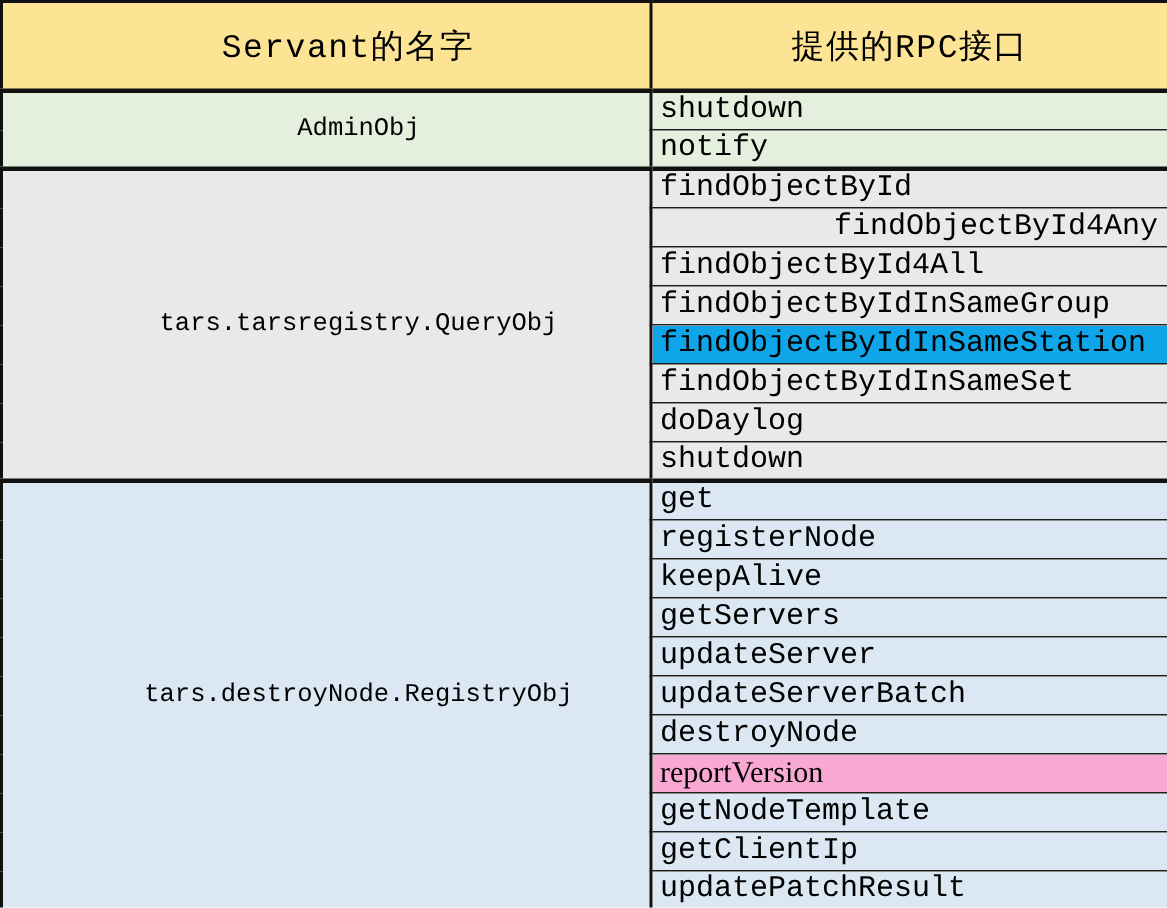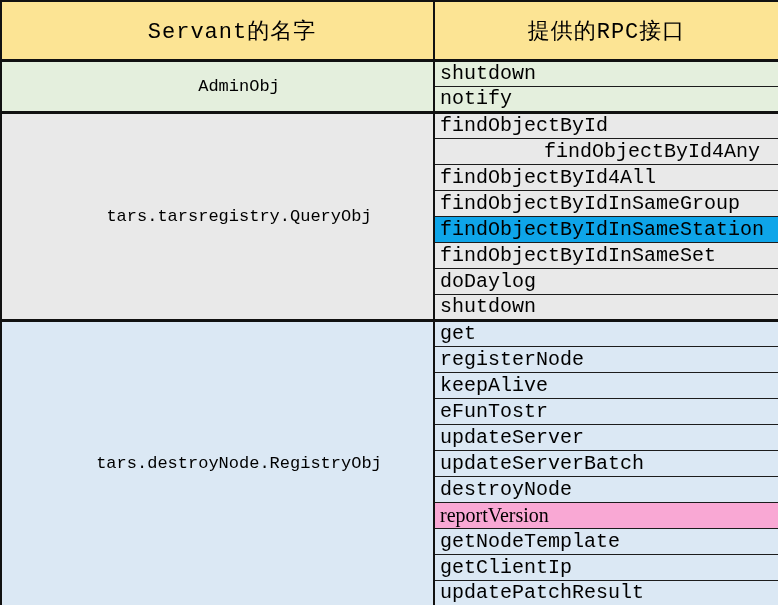--- a/index.html
+++ b/index.html
@@ -36,21 +36,21 @@
     border-left: 2px solid #111111;
     border-right: 2px solid #111111;
     text-align: center;
     vertical-align: middle;
     font-size: 17px;
     padding-left: 44px;
   }
   td.rpc-cell {
     border-top: 1px solid #1c1c1c;
     font-size: 20px;
-    padding: 0 18px 1px 5px;
+    padding: 0 6px 1px 5px;
     vertical-align: middle;
     white-space: nowrap;
     overflow: hidden;
   }
   tr.rpc-row {
     height: 26px;
   }
   tr.section-start td {
     border-top: 3px solid #111111;
   }
@@ -106,21 +106,21 @@
         <td class="servant-cell" rowspan="11" style="background: rgb(219, 232, 244);">tars.destroyNode.RegistryObj</td>
         <td class="rpc-cell" style="background: rgb(219, 232, 244);">get</td>
       </tr>
       <tr class="rpc-row">
         <td class="rpc-cell" style="background: rgb(219, 232, 244);">registerNode</td>
       </tr>
       <tr class="rpc-row">
         <td class="rpc-cell" style="background: rgb(219, 232, 244);">keepAlive</td>
       </tr>
       <tr class="rpc-row">
-        <td class="rpc-cell" style="background: rgb(219, 232, 244);">eFunTostr</td>
+        <td class="rpc-cell" style="background: rgb(219, 232, 244);">getServers</td>
       </tr>
       <tr class="rpc-row">
         <td class="rpc-cell" style="background: rgb(219, 232, 244);">updateServer</td>
       </tr>
       <tr class="rpc-row">
         <td class="rpc-cell" style="background: rgb(219, 232, 244);">updateServerBatch</td>
       </tr>
       <tr class="rpc-row">
         <td class="rpc-cell" style="background: rgb(219, 232, 244);">destroyNode</td>
       </tr>

